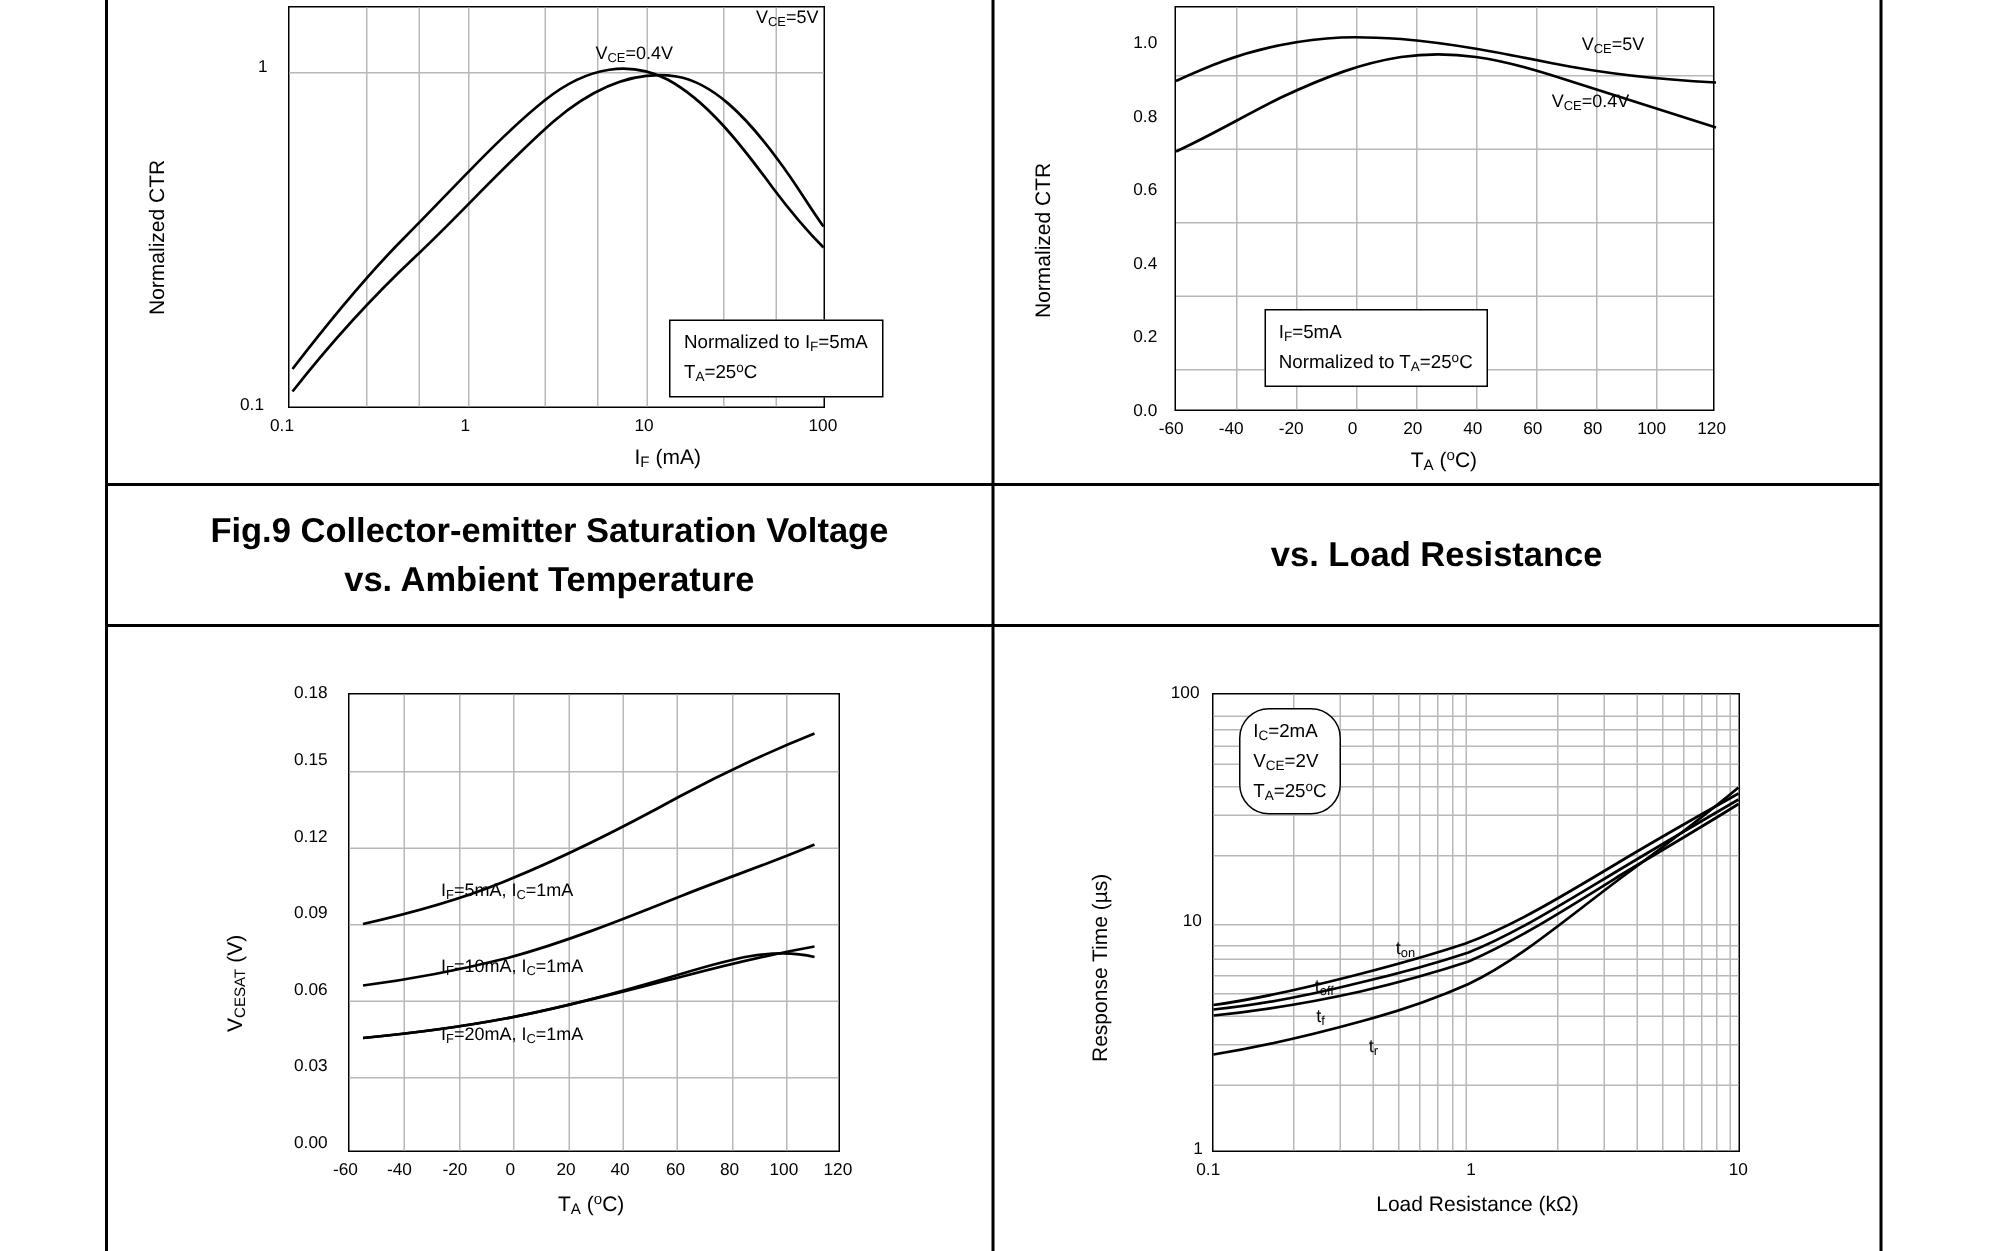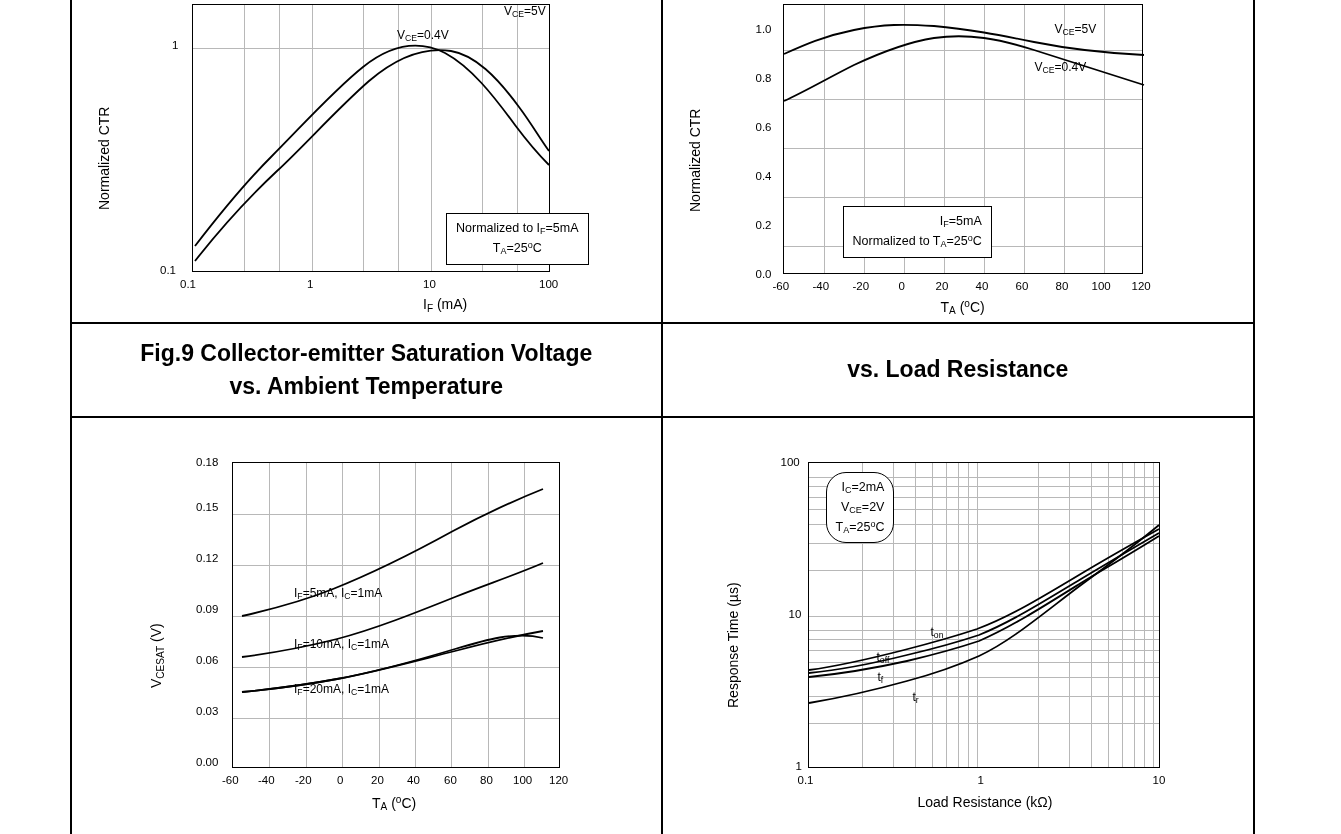--- a/index.html
+++ b/index.html
@@ -22,22 +22,22 @@
   
   .chart{position:absolute;}
   .plot{position:absolute;border:1.5px solid #000;box-sizing:border-box;background:#fff;}
   .gl{position:absolute;background:#b8b8b8;}
   .gl.v{width:1px;top:0;bottom:0;}
   .gl.h{height:1px;left:0;right:0;}
   .tickl{position:absolute;font-size:11.5px;color:#000;white-space:nowrap;}
   .axname{position:absolute;font-size:14px;white-space:nowrap;}
   .axname.vert{transform-origin:0 0;transform:rotate(-90deg);}
   .note{position:absolute;border:1.2px solid #000;background:#fff;font-size:12.5px;
-        padding:5px 9px;line-height:1.5;white-space:nowrap;text-align:right;}
-  .note.center{text-align:center;}
+        padding:5px 9px;line-height:1.5;white-space:nowrap;}
+  .note.center{}
   .lab{position:absolute;font-size:12px;white-space:nowrap;}
   sub{font-size:0.72em;vertical-align:-0.25em;}
   sup{font-size:0.72em;vertical-align:0.45em;}
   svg{position:absolute;left:0;top:0;overflow:visible;}
   .curve{fill:none;stroke:#000;stroke-width:1.8;}
 </style>
 </head>
 <body>
 
 <div class="page">

